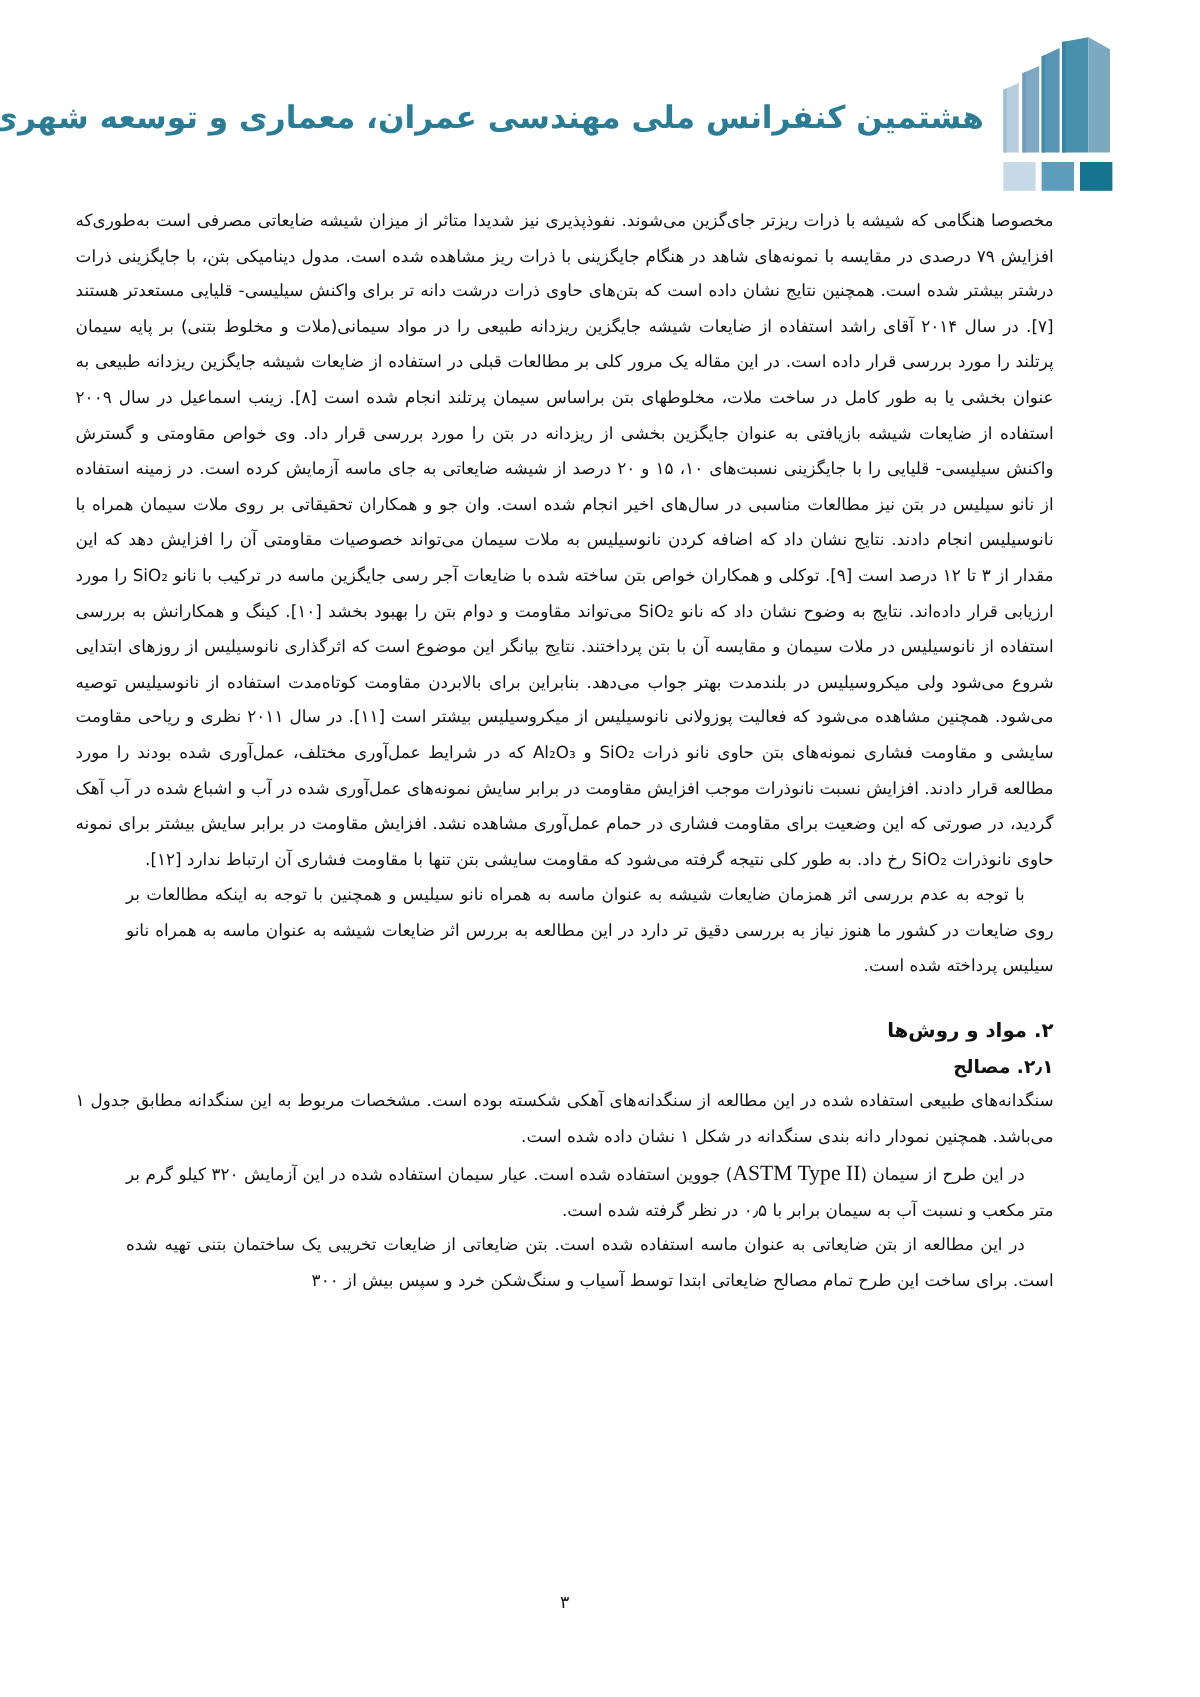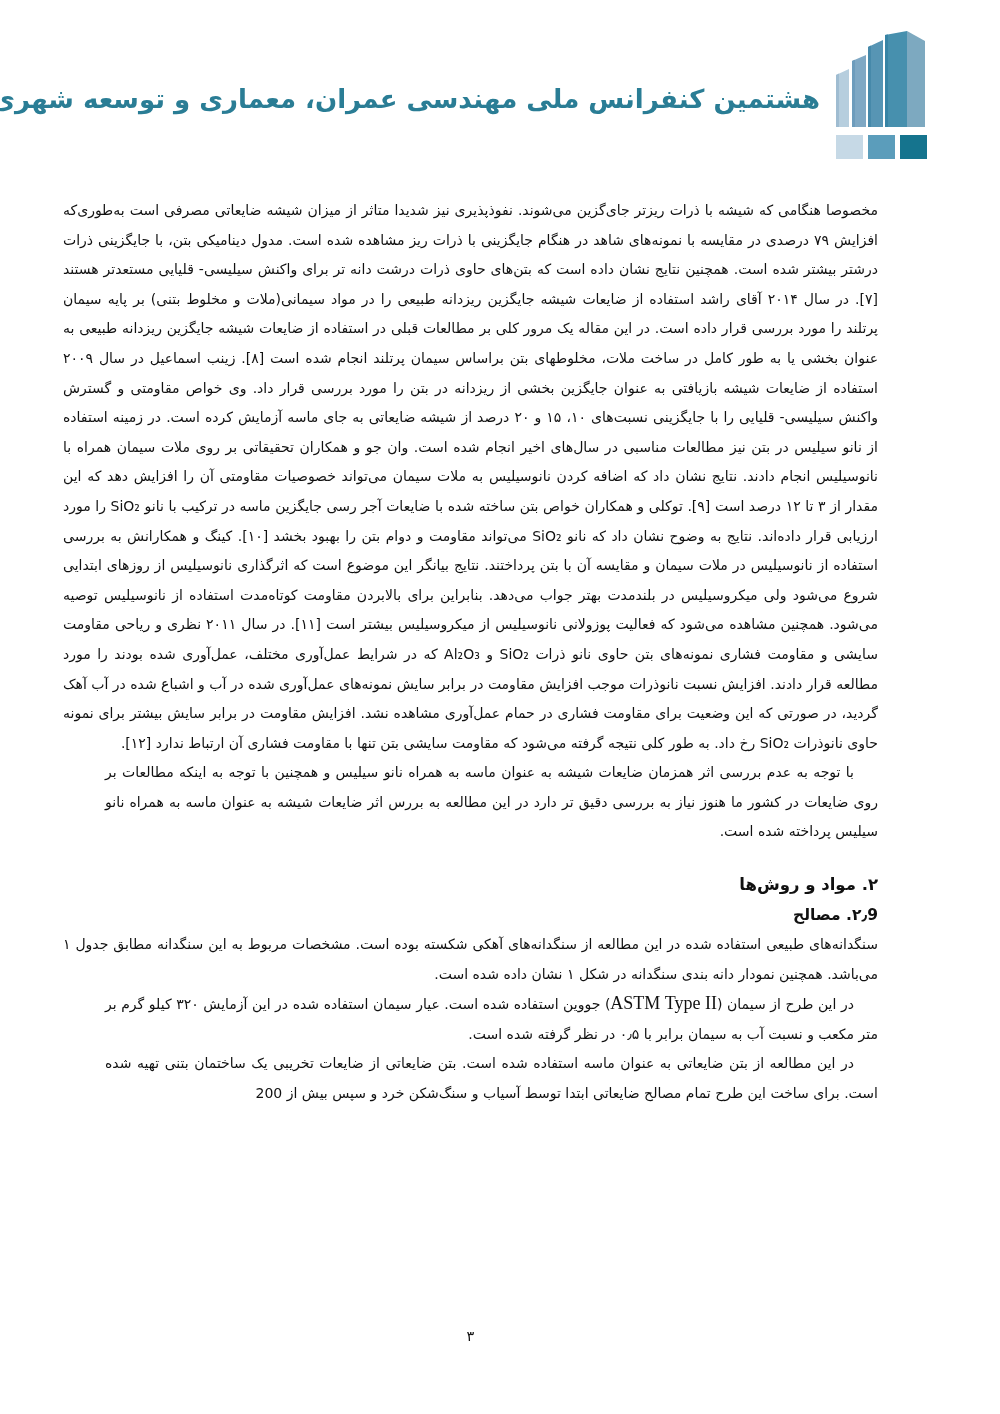--- a/index.html
+++ b/index.html
@@ -18,21 +18,21 @@
   .conf-title{
     position:absolute;left:40px;top:84px;width:780px;
     direction:rtl;text-align:center;white-space:nowrap;
     font-size:26px;font-weight:bold;letter-spacing:-0.5px;
     color:#2a7d95;
   }
   .logo{position:absolute;left:836px;top:30px;width:92px;height:130px;}
 
   
   .content{
-    position:absolute;left:63px;top:196px;width:815px;
+    position:absolute;left:63px;top:170px;width:815px;
     direction:rtl;
     text-align:justify;
     font-size:14px;line-height:29.6px;
   }
   .content p{margin:0;padding:0;}
   .content p.indent{text-indent:24px;margin-left:42px;}
   .h-sec{
     margin:22px 0 0 0;
     font-size:16.5px;font-weight:bold;line-height:31px;
   }
@@ -84,26 +84,26 @@
   </div>
 
   <div class="content">
 
     <p>مخصوصا هنگامی که شیشه با ذرات ریزتر جای‌گزین می‌شوند. نفوذپذیری نیز شدیدا متاثر از میزان شیشه ضایعاتی مصرفی است به‌طوری‌که افزایش ۷۹ درصدی در مقایسه با نمونه‌های شاهد در هنگام جایگزینی با ذرات ریز مشاهده شده است. مدول دینامیکی بتن، با جایگزینی ذرات درشتر بیشتر شده است. همچنین نتایج نشان داده است که بتن‌های حاوی ذرات درشت دانه تر برای واکنش سیلیسی- قلیایی مستعدتر هستند [۷]. در سال ۲۰۱۴ آقای راشد استفاده از ضایعات شیشه جایگزین ریزدانه طبیعی را در مواد سیمانی(ملات و مخلوط بتنی) بر پایه سیمان پرتلند را مورد بررسی قرار داده است. در این مقاله یک مرور کلی بر مطالعات قبلی در استفاده از ضایعات شیشه جایگزین ریزدانه طبیعی به عنوان بخشی یا به طور کامل در ساخت ملات، مخلوطهای بتن براساس سیمان پرتلند انجام شده است [۸]. زینب اسماعیل در سال ۲۰۰۹ استفاده از ضایعات شیشه بازیافتی به عنوان جایگزین بخشی از ریزدانه در بتن را مورد بررسی قرار داد. وی خواص مقاومتی و گسترش واکنش سیلیسی- قلیایی را با جایگزینی نسبت‌های ۱۰، ۱۵ و ۲۰ درصد از شیشه ضایعاتی به جای ماسه آزمایش کرده است. در زمینه استفاده از نانو سیلیس در بتن نیز مطالعات مناسبی در سال‌های اخیر انجام شده است. وان جو و همکاران تحقیقاتی بر روی ملات سیمان همراه با نانوسیلیس انجام دادند. نتایج نشان داد که اضافه کردن نانوسیلیس به ملات سیمان می‌تواند خصوصیات مقاومتی آن را افزایش دهد که این مقدار از ۳ تا ۱۲ درصد است [۹]. توکلی و همکاران خواص بتن ساخته شده با ضایعات آجر رسی جایگزین ماسه در ترکیب با نانو SiO₂ را مورد ارزیابی قرار داده‌اند. نتایج به وضوح نشان داد که نانو SiO₂ می‌تواند مقاومت و دوام بتن را بهبود بخشد [۱۰]. کینگ و همکارانش به بررسی استفاده از نانوسیلیس در ملات سیمان و مقایسه آن با بتن پرداختند. نتایج بیانگر این موضوع است که اثرگذاری نانوسیلیس از روزهای ابتدایی شروع می‌شود ولی میکروسیلیس در بلندمدت بهتر جواب می‌دهد. بنابراین برای بالابردن مقاومت کوتاه‌مدت استفاده از نانوسیلیس توصیه می‌شود. همچنین مشاهده می‌شود که فعالیت پوزولانی نانوسیلیس از میکروسیلیس بیشتر است [۱۱]. در سال ۲۰۱۱ نظری و ریاحی مقاومت سایشی و مقاومت فشاری نمونه‌های بتن حاوی نانو ذرات SiO₂ و Al₂O₃ که در شرایط عمل‌آوری مختلف، عمل‌آوری شده بودند را مورد مطالعه قرار دادند. افزایش نسبت نانوذرات موجب افزایش مقاومت در برابر سایش نمونه‌های عمل‌آوری شده در آب و اشباع شده در آب آهک گردید، در صورتی که این وضعیت برای مقاومت فشاری در حمام عمل‌آوری مشاهده نشد. افزایش مقاومت در برابر سایش بیشتر برای نمونه حاوی نانوذرات SiO₂ رخ داد. به طور کلی نتیجه گرفته می‌شود که مقاومت سایشی بتن تنها با مقاومت فشاری آن ارتباط ندارد [۱۲].</p>
 
     <p class="indent">با توجه به عدم بررسی اثر همزمان ضایعات شیشه به عنوان ماسه به همراه نانو سیلیس و همچنین با توجه به اینکه مطالعات بر روی ضایعات در کشور ما هنوز نیاز به بررسی دقیق تر دارد در این مطالعه به بررس اثر ضایعات شیشه به عنوان ماسه به همراه نانو سیلیس پرداخته شده است.</p>
 
     <h2 class="h-sec">۲. مواد و روش‌ها</h2>
 
-    <h3 class="h-sub">۲٫9. مصالح</h3>
+    <h3 class="h-sub">۲٫۱. مصالح</h3>
 
     <p>سنگدانه‌های طبیعی استفاده شده در این مطالعه از سنگدانه‌های آهکی شکسته بوده است. مشخصات مربوط به این سنگدانه مطابق جدول ۱ می‌باشد. همچنین نمودار دانه بندی سنگدانه در شکل ۱ نشان داده شده است.</p>
 
     <p class="indent"><span>در این طرح از سیمان (</span><span class="latin">ASTM Type II</span><span>) جووین استفاده شده است. عیار سیمان استفاده شده در این آزمایش ۳۲۰ کیلو گرم بر متر مکعب و نسبت آب به سیمان برابر با ۰٫۵ در نظر گرفته شده است.</span></p>
 
 
-    <p class="indent">در این مطالعه از بتن ضایعاتی به عنوان ماسه استفاده شده است. بتن ضایعاتی از ضایعات تخریبی یک ساختمان بتنی تهیه شده است. برای ساخت این طرح تمام مصالح ضایعاتی ابتدا توسط آسیاب و سنگ‌شکن خرد و سپس بیش از 200</p>
+    <p class="indent">در این مطالعه از بتن ضایعاتی به عنوان ماسه استفاده شده است. بتن ضایعاتی از ضایعات تخریبی یک ساختمان بتنی تهیه شده است. برای ساخت این طرح تمام مصالح ضایعاتی ابتدا توسط آسیاب و سنگ‌شکن خرد و سپس بیش از ۳۰۰</p>
 
   </div>
 
   <div class="page-num">۳</div>
 
 </div>
 
 </body></html>

